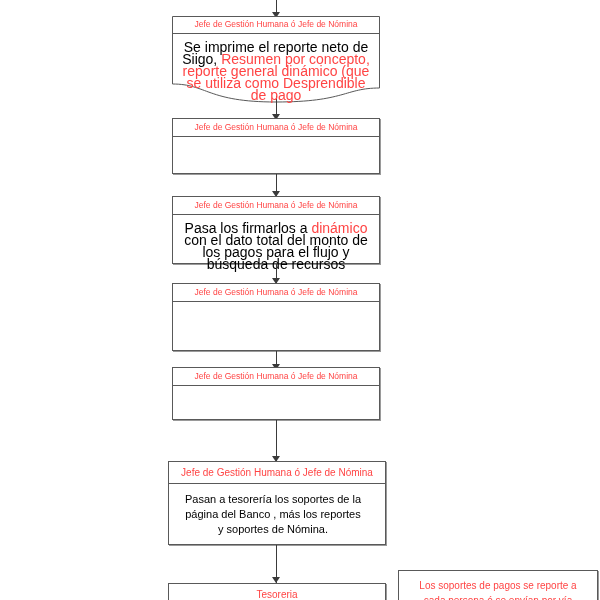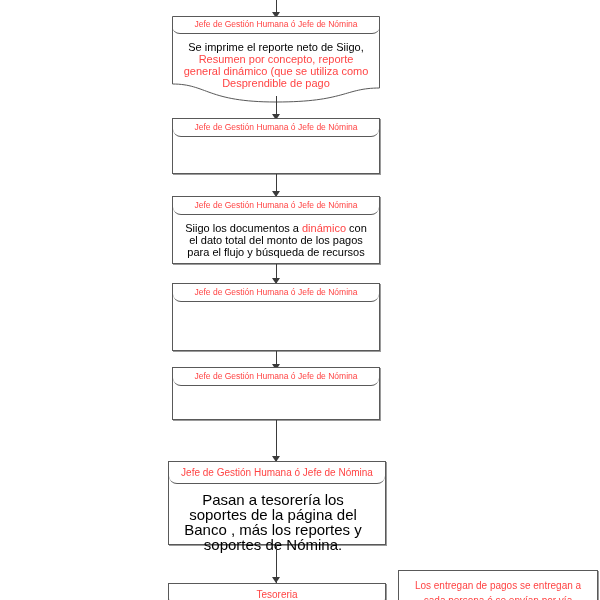--- a/index.html
+++ b/index.html
@@ -33,44 +33,43 @@
   .node-header {
     box-sizing: border-box;
     border-bottom: 1px solid #595959;
     color: #ff4444;
     text-align: center;
     font-size: 8.5px;
     line-height: 11px;
     padding: 3px 4px 3px 4px;
     white-space: nowrap;
     overflow: hidden;
-    border-radius: 8px;
   }
 
   .node-body {
     box-sizing: border-box;
     color: #000000;
     text-align: center;
-    font-size: 11px;
+    font-size: 14px;
     line-height: 12px;
     padding: 7px 9px 7px 9px;
   }
 
   .node-body .hl {
     color: #ff4444;
   }
 
   
   .big > .node-header {
     font-size: 10px;
     line-height: 13px;
     padding: 4px 4px 4px 4px;
   }
   .big > .node-body {
-    font-size: 15px;
+    font-size: 11px;
     line-height: 15px;
     padding: 8px 20px 8px 12px;
   }
 
   
   .doc-node {
     position: absolute;
     box-sizing: border-box;
   }
   .doc-node svg {
@@ -138,21 +137,21 @@
 
   <div class="node" style="left:172px; top:118px; width:208px; height:56px;">
     <div class="node-header">Jefe de Gestión Humana ó Jefe de Nómina</div>
   </div>
 
   <div class="conn" style="left:276px; top:174px; height:23px;"></div>
   <div class="arrow-head" style="left:272px; top:191px;"></div>
 
   <div class="node" style="left:172px; top:196px; width:208px; height:68px;">
     <div class="node-header">Jefe de Gestión Humana ó Jefe de Nómina</div>
-    <div class="node-body"><span>Siigo los documentos a </span><span class="hl">dinámico</span><span> con el dato total del monto de los pagos para el flujo y búsqueda de recursos</span></div>
+    <div class="node-body"><span>Pasa los firmarlos a </span><span class="hl">dinámico</span><span> con el dato total del monto de los pagos para el flujo y búsqueda de recursos</span></div>
   </div>
 
   <div class="conn" style="left:276px; top:264px; height:20px;"></div>
   <div class="arrow-head" style="left:272px; top:278px;"></div>
 
   <div class="node" style="left:172px; top:283px; width:208px; height:68px;">
     <div class="node-header">Jefe de Gestión Humana ó Jefe de Nómina</div>
   </div>
 
   <div class="conn" style="left:276px; top:351px; height:19px;"></div>
@@ -172,17 +171,17 @@
 
   <div class="conn" style="left:276px; top:545px; height:38px;"></div>
   <div class="arrow-head" style="left:272px; top:577px;"></div>
 
   <div class="node big" style="left:168px; top:583px; width:218px; height:60px;">
     <div class="node-header">Tesoreria</div>
 
   </div>
 
   <div class="callout" style="left:398px; top:570px; width:200px; height:70px;">
-    <div>Los entregan de pagos se entregan a</div>
+    <div>Los soportes de pagos se reporte a</div>
     <div>cada persona ó se envían por vía</div>
   </div>
 
 </div>
 
 </body></html>

